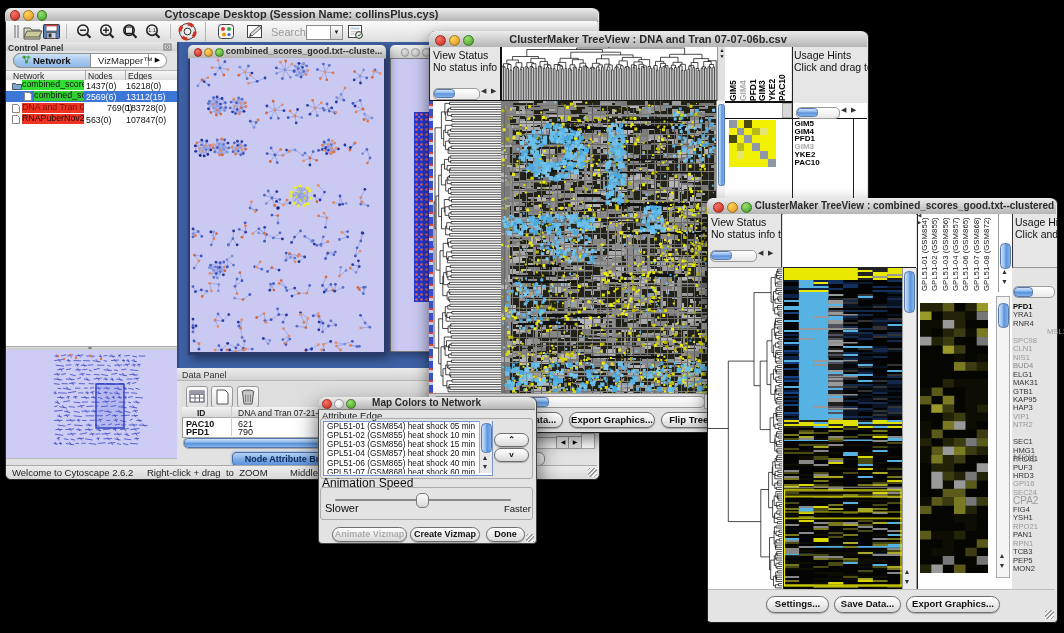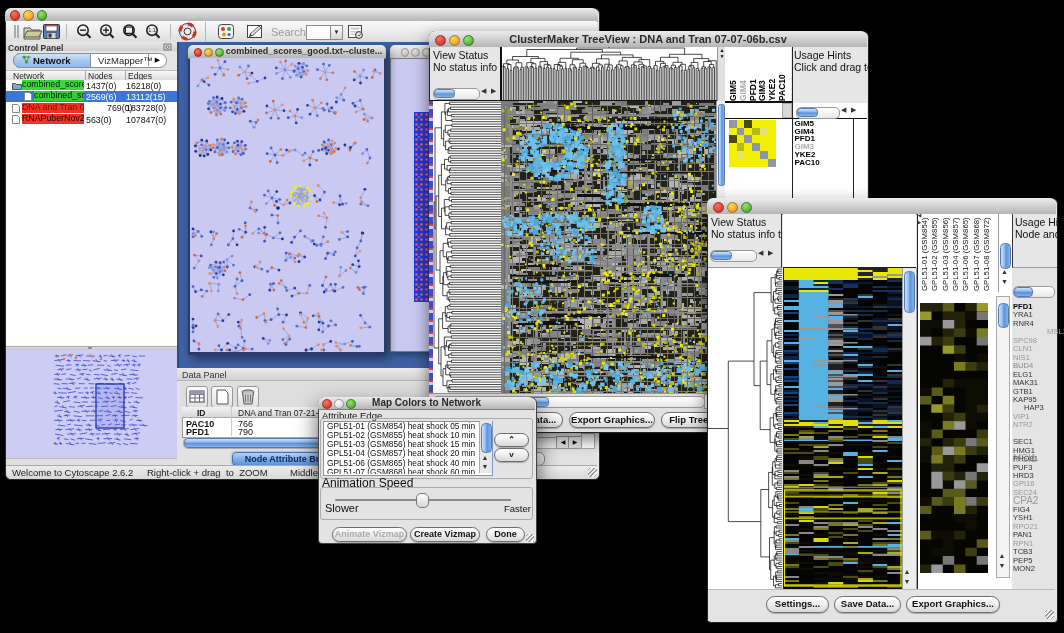--- a/index.html
+++ b/index.html
@@ -6,20 +6,21 @@
 .a{position:absolute;}
 .a svg{display:block;}
 .vt{writing-mode:vertical-rl;transform:rotate(180deg);white-space:nowrap;}
 </style></head><body>
 <div id="stage">
 <div class="a" style="left:5px;top:8px;width:593px;height:470px;background:#e8e8e8;border-radius:6px;border:1px solid #2a2a2a;box-shadow:0 8px 18px rgba(0,0,0,.6);"></div>
 <div class="a" style="left:5px;top:8px;width:593px;height:13px;background:linear-gradient(#ececec,#d3d3d3 45%,#b5b5b5);border-bottom:1px solid #7d7d7d;border-radius:6px 6px 0 0;"></div>
     <div class="a" style="left:9.8px;top:10.3px;width:8.4px;height:8.4px;border-radius:50%;background:radial-gradient(circle at 35% 28%, #f5756a, #dd4338 62%, #9a2e24);border:0.5px solid #9a2e24;"></div>
     <div class="a" style="left:23.24px;top:10.3px;width:8.4px;height:8.4px;border-radius:50%;background:radial-gradient(circle at 35% 28%, #ffd64f, #f0a93b 62%, #9a7a1e);border:0.5px solid #9a7a1e;"></div>
     <div class="a" style="left:36.68px;top:10.3px;width:8.4px;height:8.4px;border-radius:50%;background:radial-gradient(circle at 35% 28%, #9ce06e, #5fb841 62%, #3e7a24);border:0.5px solid #3e7a24;"></div>
+    <div class="a" style="left:5px;top:8px;width:593px;height:13px;line-height:13px;text-align:center;font-size:11px;font-weight:bold;color:#2a2a2a;overflow:hidden;white-space:nowrap;">Cytoscape Desktop (Session Name: collinsPlus.cys)</div>
 <div class="a" style="left:6px;top:21px;width:591px;height:21px;background:linear-gradient(#fafafa,#dedede);border-bottom:1px solid #9a9a9a;"></div>
 <div class="a" style="left:14px;top:25px;width:1.5px;height:13px;background:#aaa;box-shadow:3px 0 0 #aaa;"></div>
 <div class="a" style="left:6px;top:21px;width:380px;height:21px;">
       <svg width="380" height="21" viewBox="0 0 380 21">
         <g transform="translate(17,3)">
           <path d="M1 4 h6 l2 2 h8 v9 h-16 z" fill="#d9d9b0" stroke="#555" stroke-width="1"></path>
           <path d="M1 13 l3 -6 h15 l-3 6 z" fill="#cacb96" stroke="#555" stroke-width="1"></path>
         </g>
         <g transform="translate(37,3)">
           <rect x="0.5" y="0.5" width="16" height="14" rx="1" fill="#5b80b8" stroke="#333"></rect>
@@ -185,21 +186,21 @@
         <path d="M4.5 5.5 L6 17 h8 L15.5 5.5" fill="#ccc" stroke="#555"></path>
         <path d="M7.5 7.5 v7.5 M10 7.5 v7.5 M12.5 7.5 v7.5" stroke="#777"></path>
       </svg>
     </div>
 <div class="a" style="left:182px;top:407px;width:410px;height:29px;background:#fff;border:1px solid #999;"></div>
 <div class="a" style="left:182px;top:407px;width:410px;height:10px;background:linear-gradient(#f2f2f2,#d8d8d8);border-bottom:1px solid #aaa;"></div>
 <div class="a" style="left:197px;top:408px;font-size:8.5px;color:#222;line-height:10px;font-weight:bold;white-space:nowrap;">ID</div>
 <div class="a" style="left:238px;top:408px;font-size:8.5px;color:#222;line-height:10px;font-weight:normal;white-space:nowrap;">DNA and Tran 07-21-06b</div>
 <div class="a" style="left:231px;top:407px;width:1px;height:29px;background:#ccc;"></div>
 <div class="a" style="left:186px;top:418.5px;font-size:9px;color:#111;line-height:10.5px;font-weight:bold;white-space:nowrap;">PAC10</div>
-<div class="a" style="left:238px;top:418.5px;font-size:9px;color:#111;line-height:10.5px;font-weight:normal;white-space:nowrap;">766</div>
+<div class="a" style="left:238px;top:418.5px;font-size:9px;color:#111;line-height:10.5px;font-weight:normal;white-space:nowrap;">621</div>
 <div class="a" style="left:186px;top:426.5px;font-size:9px;color:#111;line-height:10.5px;font-weight:bold;white-space:nowrap;">PFD1</div>
 <div class="a" style="left:238px;top:426.5px;font-size:9px;color:#111;line-height:10.5px;font-weight:normal;white-space:nowrap;">790</div>
 <div class="a" style="left:183px;top:437px;width:398px;height:10px;background:#f4f4f4;border:1px solid #aaa;border-radius:5px;"></div>
 <div class="a" style="left:184px;top:438px;width:350px;height:7.5px;border-radius:3.75px;background:linear-gradient(#cfe2f8,#8db9ee 40%,#5b92dd 55%,#85b3ea);border:1px solid #5579ad;"></div>
 <div class="a" style="left:556px;top:436px;width:12px;height:11px;background:linear-gradient(#fff,#ddd);border:1px solid #999;text-align:center;line-height:11px;font-size:6px;">◀</div>
 <div class="a" style="left:568px;top:436px;width:12px;height:11px;background:linear-gradient(#fff,#ddd);border:1px solid #999;text-align:center;line-height:11px;font-size:6px;">▶</div>
 <div class="a" style="left:581px;top:433px;width:12px;height:14px;background:#fff;border:1px solid #aaa;"></div>
 <div class="a" style="left:430px;top:452px;width:113px;height:11.5px;background:linear-gradient(#fff,#e6e6e6);border:1px solid #888;border-radius:6px;text-align:center;line-height:11px;font-size:8.8px;font-weight:bold;color:#222;">Edge Attribute Browser</div>
 <div class="a" style="left:232px;top:451.5px;width:124px;height:12.5px;background:linear-gradient(#b5d3f5,#81aeea 50%,#5b92dd);border:1.5px solid #4a6fa8;border-radius:4px;text-align:center;line-height:12px;font-size:9px;font-weight:bold;color:#0a2a5a;box-shadow:0 0 3px rgba(80,140,220,.8);">Node Attribute Browser</div>
 <div class="a" style="left:6px;top:465px;width:591px;height:13px;background:linear-gradient(#ececec,#d8d8d8);border-top:1px solid #aaa;border-radius:0 0 6px 6px;"></div>
@@ -930,20 +931,21 @@
 <div class="a" style="left:704px;top:394px;width:11px;height:13px;background:#fff;border:1px solid #aaa;"></div>
 <div class="a" style="left:429px;top:409px;width:438px;height:22px;background:#e0e0e0;"></div>
 <div class="a" style="left:482px;top:412px;width:79px;height:14px;border-radius:8px;background:linear-gradient(#fff,#efefef 45%,#d8d8d8);border:1px solid #6e6e6e;box-shadow:0 1px 1px rgba(0,0,0,.25);text-align:center;line-height:13px;font-size:9.5px;font-weight:bold;color:#111;overflow:hidden;white-space:nowrap;"><span style="padding-left:14px;">Save Data...</span></div>
 <div class="a" style="left:569px;top:412px;width:84px;height:14px;border-radius:8px;background:linear-gradient(#fff,#efefef 45%,#d8d8d8);border:1px solid #6e6e6e;box-shadow:0 1px 1px rgba(0,0,0,.25);text-align:center;line-height:13px;font-size:9.5px;font-weight:bold;color:#111;overflow:hidden;white-space:nowrap;">Export Graphics...</div>
 <div class="a" style="left:661px;top:412px;width:85px;height:14px;border-radius:8px;background:linear-gradient(#fff,#efefef 45%,#d8d8d8);border:1px solid #6e6e6e;box-shadow:0 1px 1px rgba(0,0,0,.25);text-align:center;line-height:13px;font-size:9.5px;font-weight:bold;color:#111;overflow:hidden;white-space:nowrap;">Flip Tree Nodes</div>
 <div class="a" style="left:707px;top:198px;width:349px;height:423px;background:#e4e4e4;border:1px solid #222;border-radius:6px 6px 4px 4px;box-shadow:0 8px 18px rgba(0,0,0,.6);"></div>
 <div class="a" style="left:707px;top:198px;width:349px;height:16px;background:linear-gradient(#ececec,#d3d3d3 45%,#b5b5b5);border-bottom:1px solid #7d7d7d;border-radius:6px 6px 0 0;"></div>
     <div class="a" style="left:712.5px;top:201.5px;width:9px;height:9px;border-radius:50%;background:radial-gradient(circle at 35% 28%, #f5756a, #dd4338 62%, #9a2e24);border:0.5px solid #9a2e24;"></div>
     <div class="a" style="left:726.9px;top:201.5px;width:9px;height:9px;border-radius:50%;background:radial-gradient(circle at 35% 28%, #ffd64f, #f0a93b 62%, #9a7a1e);border:0.5px solid #9a7a1e;"></div>
     <div class="a" style="left:741.3px;top:201.5px;width:9px;height:9px;border-radius:50%;background:radial-gradient(circle at 35% 28%, #9ce06e, #5fb841 62%, #3e7a24);border:0.5px solid #3e7a24;"></div>
+    <div class="a" style="left:707px;top:198px;width:349px;height:16px;line-height:16px;text-align:center;font-size:10px;font-weight:bold;color:#2a2a2a;overflow:hidden;white-space:nowrap;"><span style="padding-left:46px;">ClusterMaker TreeView : combined_scores_good.txt--clustered</span></div>
 <div class="a" style="left:708px;top:214px;width:73px;height:53px;background:#e6e6e6;border-right:1.5px solid #333;border-bottom:1px solid #999;"></div>
 <div class="a" style="left:711px;top:216px;font-size:10.5px;color:#111;line-height:12px;font-weight:normal;white-space:nowrap;">View Status</div>
 <div class="a" style="left:711px;top:228px;font-size:10.5px;color:#111;line-height:12px;font-weight:normal;white-space:nowrap;">No status info t</div>
 <div class="a" style="left:710px;top:250px;width:45px;height:10px;border-radius:5px;background:linear-gradient(#fff,#e8e8e8);border:1px solid #9a9a9a;"></div>
     <div class="a" style="left:711px;top:251px;width:19px;height:7px;border-radius:3.5px;background:linear-gradient(#cfe2f8,#8db9ee 40%,#5b92dd 55%,#85b3ea);border:1px solid #5579ad;"></div>
     <div class="a" style="left:758px;top:249px;font-size:7px;color:#333;line-height:8.5px;font-weight:normal;white-space:nowrap;">◀</div>
     <div class="a" style="left:768px;top:249px;font-size:7px;color:#333;line-height:8.5px;font-weight:normal;white-space:nowrap;">▶</div>
 <div class="a" style="left:782.5px;top:214px;width:133.5px;height:53px;background:#fff;border-bottom:1.5px solid #222;"></div>
 <div class="a" style="left:917px;top:214px;width:81px;height:78px;background:#fff;border-left:1.5px solid #222;border-bottom:1.5px solid #222;overflow:hidden;">
       <div class="a vt" style="left:2px;top:1px;height:76px;font-size:7.8px;color:#111;">GPL51-01 (GSM854)</div>
@@ -955,21 +957,21 @@
       <div class="a vt" style="left:63.8px;top:1px;height:76px;font-size:7.8px;color:#111;">GPL51-08 (GSM872)</div>
     </div>
 <div class="a" style="left:917.5px;top:212px;font-size:5px;color:#333;line-height:6.5px;font-weight:normal;white-space:nowrap;">◀</div>
 <div class="a" style="left:917.5px;top:219px;font-size:5px;color:#333;line-height:6.5px;font-weight:normal;white-space:nowrap;">▶</div>
 <div class="a" style="left:998px;top:214px;width:13px;height:78px;background:#fff;border-left:1px solid #999;border-bottom:1.5px solid #222;"></div>
 <div class="a" style="left:1000px;top:243px;width:9px;height:24px;border-radius:4.5px;background:linear-gradient(90deg,#cfe2f8,#8db9ee 40%,#5b92dd 55%,#85b3ea);border:1px solid #5579ad;"></div>
 <div class="a" style="left:1001px;top:268px;font-size:7px;color:#333;line-height:8.5px;font-weight:normal;white-space:nowrap;">▲</div>
 <div class="a" style="left:1001px;top:278px;font-size:7px;color:#333;line-height:8.5px;font-weight:normal;white-space:nowrap;">▼</div>
 <div class="a" style="left:1011.5px;top:214px;width:44.5px;height:53px;background:#e6e6e6;border-left:1.5px solid #333;border-bottom:1px solid #999;"></div>
 <div class="a" style="left:1015px;top:216px;font-size:10.5px;color:#111;line-height:12px;font-weight:normal;white-space:nowrap;">Usage Hi</div>
-<div class="a" style="left:1015px;top:228px;font-size:10.5px;color:#111;line-height:12px;font-weight:normal;white-space:nowrap;">Node and</div>
+<div class="a" style="left:1015px;top:228px;font-size:10.5px;color:#111;line-height:12px;font-weight:normal;white-space:nowrap;">Click and</div>
 <div class="a" style="left:1013px;top:286px;width:40px;height:10px;background:linear-gradient(#fff,#e8e8e8);border:1px solid #9a9a9a;border-radius:5px;"></div>
 <div class="a" style="left:1014px;top:287px;width:17px;height:7.5px;border-radius:3.75px;background:linear-gradient(#cfe2f8,#8db9ee 40%,#5b92dd 55%,#85b3ea);border:1px solid #5579ad;"></div>
 <div class="a" style="left:708px;top:268px;width:74px;height:321px;background:#fff;overflow:hidden;">
       <svg width="74" height="321" viewBox="0 0 74 321">
         <path d="M74 285.7L69 285.7M74 287.8L69 287.8M69 285.7L69 287.8M74 298.5L68.8 298.5M74 300.7L68.8 300.7M68.8 298.5L68.8 300.7M74 230.1L70.1 230.1M74 232.2L70.1 232.2M70.1 230.1L70.1 232.2M74 219.3L68.4 219.3M74 221.5L68.4 221.5M68.4 219.3L68.4 221.5M74 108.1L70.7 108.1M74 110.2L70.7 110.2M70.7 108.1L70.7 110.2M74 116.6L70.9 116.6M74 118.8L70.9 118.8M70.9 116.6L70.9 118.8M74 37.5L69.7 37.5M74 39.6L69.7 39.6M69.7 37.5L69.7 39.6M74 270.7L71.1 270.7M74 272.9L71.1 272.9M71.1 270.7L71.1 272.9M74 9.6L71 9.6M74 11.8L71 11.8M71 9.6L71 11.8M74 202.2L69.9 202.2M74 204.4L69.9 204.4M69.9 202.2L69.9 204.4M74 3.2L69.9 3.2M74 5.3L69.9 5.3M69.9 3.2L69.9 5.3M74 146.6L68.9 146.6M74 148.7L68.9 148.7M68.9 146.6L68.9 148.7M74 163.7L68.8 163.7M74 165.8L68.8 165.8M68.8 163.7L68.8 165.8M74 183L69.1 183M74 185.1L69.1 185.1M69.1 183L69.1 185.1M74 31L70.5 31M74 33.2L70.5 33.2M70.5 31L70.5 33.2M74 212.9L69.6 212.9M74 215.1L69.6 215.1M69.6 212.9L69.6 215.1M74 120.9L68.2 120.9M74 123L68.2 123M68.2 120.9L68.2 123M74 302.8L69.6 302.8M74 304.9L69.6 304.9M69.6 302.8L69.6 304.9M74 245L71.2 245M74 247.2L71.2 247.2M71.2 245L71.2 247.2M74 69.5L70.7 69.5M74 71.7L70.7 71.7M70.7 69.5L70.7 71.7M74 195.8L71.1 195.8M74 197.9L71.1 197.9M71.1 195.8L71.1 197.9M74 58.9L69.6 58.9M74 61L69.6 61M69.6 58.9L69.6 61M74 172.3L71.3 172.3M74 174.4L71.3 174.4M71.3 172.3L71.3 174.4M74 73.8L69.9 73.8M74 76L69.9 76M69.9 73.8L69.9 76M74 262.1L71 262.1M74 264.3L71 264.3M71 262.1L71 264.3M74 191.5L68.7 191.5M74 193.7L68.7 193.7M68.7 191.5L68.7 193.7M74 133.8L68.2 133.8M74 135.9L68.2 135.9M68.2 133.8L68.2 135.9M74 150.9L69.6 150.9M74 153L69.6 153M69.6 150.9L69.6 153M74 277.1L68 277.1M74 279.3L68 279.3M68 277.1L68 279.3M74 253.6L69.4 253.6M74 255.7L69.4 255.7M69.4 253.6L69.4 255.7M74 309.2L68.5 309.2M74 311.4L68.5 311.4M68.5 309.2L68.5 311.4M74 187.2L69.2 187.2M74 189.4L69.2 189.4M69.2 187.2L69.2 189.4M74 97.4L69.2 97.4M74 99.5L69.2 99.5M69.2 97.4L69.2 99.5M74 206.5L69.8 206.5M74 208.7L69.8 208.7M69.8 206.5L69.8 208.7M74 63.1L70.6 63.1M74 65.3L70.6 65.3M70.6 63.1L70.6 65.3M74 155.2L69.7 155.2M74 157.3L69.7 157.3M69.7 155.2L69.7 157.3M71.1 196.9L67.4 196.9M74 200.1L67.4 200.1M67.4 196.9L67.4 200.1M74 88.8L71 88.8M74 91L71 91M71 88.8L71 91M68 278.2L67.5 278.2M74 281.4L67.5 281.4M67.5 278.2L67.5 281.4M74 257.9L68 257.9M74 260L68 260M68 257.9L68 260M74 168L70.1 168M74 170.1L70.1 170.1M70.1 168L70.1 170.1M74 294.2L70.8 294.2M74 296.4L70.8 296.4M70.8 294.2L70.8 296.4M74 315.6L70.5 315.6M74 317.8L70.5 317.8M70.5 315.6L70.5 317.8M74 78.1L70.7 78.1M74 80.2L70.7 80.2M70.7 78.1L70.7 80.2M74 20.3L68.1 20.3M74 22.5L68.1 22.5M68.1 20.3L68.1 22.5M74 129.5L69.2 129.5M74 131.6L69.2 131.6M69.2 129.5L69.2 131.6M69.6 214L69.3 214M74 217.2L69.3 217.2M69.3 214L69.3 217.2M74 125.2L70.5 125.2M74 127.3L70.5 127.3M70.5 125.2L70.5 127.3M74 13.9L69.1 13.9M74 16.1L69.1 16.1M69.1 13.9L69.1 16.1M74 46L70.8 46M74 48.1L70.8 48.1M70.8 46L70.8 48.1M74 176.6L68.8 176.6M74 178.7L68.8 178.7M68.8 176.6L68.8 178.7M74 28.9L69.7 28.9M70.5 32.1L69.7 32.1M69.7 28.9L69.7 32.1M74 52.4L69.7 52.4M74 54.6L69.7 54.6M69.7 52.4L69.7 54.6M74 242.9L68.8 242.9M71.2 246.1L68.8 246.1M68.8 242.9L68.8 246.1M74 159.4L70.5 159.4M74 161.6L70.5 161.6M70.5 159.4L70.5 161.6M70.6 64.2L67.9 64.2M74 67.4L67.9 67.4M67.9 64.2L67.9 67.4M74 236.5L71.2 236.5M74 238.6L71.2 238.6M71.2 236.5L71.2 238.6M74 101.7L68.5 101.7M74 103.8L68.5 103.8M68.5 101.7L68.5 103.8M74 249.3L69.1 249.3M74 251.4L69.1 251.4M69.1 249.3L69.1 251.4M74 227.9L69.9 227.9M70.1 231.1L69.9 231.1M69.9 227.9L69.9 231.1M74 84.5L69.2 84.5M74 86.7L69.2 86.7M69.2 84.5L69.2 86.7M74 50.3L67.6 50.3M69.7 53.5L67.6 53.5M67.6 50.3L67.6 53.5M74 112.3L68.5 112.3M74 114.5L68.5 114.5M68.5 112.3L68.5 114.5M74 138L71 138M74 140.2L71 140.2M71 138L71 140.2M74 225.8L69.3 225.8M69.9 230L69.3 230M69.3 225.8L69.3 230M74 144.4L68.6 144.4M68.9 147.7L68.6 147.7M68.6 144.4L68.6 147.7M74 43.9L70 43.9M70.8 47.1L70 47.1M70 43.9L70 47.1M68.5 102.7L68.2 102.7M74 105.9L68.2 105.9M68.2 102.7L68.2 105.9M69.2 188.3L68.4 188.3M68.7 192.6L68.4 192.6M68.4 188.3L68.4 192.6M69.7 156.2L66.9 156.2M70.5 160.5L66.9 160.5M66.9 156.2L66.9 160.5M74 24.6L70.3 24.6M74 26.8L70.3 26.8M70.3 24.6L70.3 26.8M74 266.4L70.3 266.4M74 268.6L70.3 268.6M70.3 266.4L70.3 268.6M74 82.4L68 82.4M69.2 85.6L68 85.6M68 82.4L68 85.6M69.9 203.3L67.1 203.3M69.8 207.6L67.1 207.6M67.1 203.3L67.1 207.6M74 283.6L68.7 283.6M69 286.8L68.7 286.8M68.7 283.6L68.7 286.8M71.1 271.8L68.2 271.8M74 275L68.2 275M68.2 271.8L68.2 275M68.2 122L67.9 122M70.5 126.3L67.9 126.3M67.9 122L67.9 126.3M74 180.8L68.8 180.8M69.1 184L68.8 184M68.8 180.8L68.8 184M74 93.1L68.3 93.1M74 95.2L68.3 95.2M68.3 93.1L68.3 95.2M74 290L68 290M74 292.1L68 292.1M68 290L68 292.1M70.7 109.1L67.7 109.1M68.5 113.4L67.7 113.4M67.7 109.1L67.7 113.4M69.1 15L67.5 15M74 18.2L67.5 18.2M67.5 15L67.5 18.2M71.2 237.5L69.1 237.5M74 240.8L69.1 240.8M69.1 237.5L69.1 240.8M69.7 38.5L69.4 38.5M74 41.7L69.4 41.7M69.4 38.5L69.4 41.7M74 307.1L68.2 307.1M68.5 310.3L68.2 310.3M68.2 307.1L68.2 310.3M68.1 21.4L67.9 21.4M70.3 25.7L67.9 25.7M67.9 21.4L67.9 25.7M71 263.2L68.1 263.2M70.3 267.5L68.1 267.5M68.1 263.2L68.1 267.5M74 1.1L69.6 1.1M69.9 4.3L69.6 4.3M69.6 1.1L69.6 4.3M71.3 173.3L68.5 173.3M68.8 177.6L68.5 177.6M68.5 173.3L68.5 177.6M69.7 31L67 31M74 35.3L67 35.3M67 31L67 35.3M71 139.1L68.9 139.1M74 142.3L68.9 142.3M68.9 139.1L68.9 142.3M74 234.3L68.3 234.3M69.1 238.6L68.3 238.6M68.3 234.3L68.3 238.6M70.5 316.7L67.4 316.7M74 319.9L67.4 319.9M67.4 316.7L67.4 319.9M69.3 215.1L66.8 215.1M68.4 220.4L66.8 220.4M66.8 215.1L66.8 220.4M70.8 295.3L67.9 295.3M68.8 299.6L67.9 299.6M67.9 295.3L67.9 299.6M74 7.5L68.8 7.5M71 10.7L68.8 10.7M68.8 7.5L68.8 10.7M68.8 245L66.7 245M69.1 250.4L66.7 250.4M66.7 245L66.7 250.4M67.1 205.4L66.8 205.4M74 210.8L66.8 210.8M66.8 205.4L66.8 210.8M68.2 309.2L68 309.2M74 313.5L68 313.5M68 309.2L68 313.5M67.6 52.4L67.3 52.4M74 56.7L67.3 56.7M67.3 52.4L67.3 56.7M67.9 65.3L67.6 65.3M70.7 70.6L67.6 70.6M67.6 65.3L67.6 70.6M69.2 130.5L67.9 130.5M68.2 134.8L67.9 134.8M67.9 130.5L67.9 134.8M68 84.5L67.7 84.5M71 89.9L67.7 89.9M67.7 84.5L67.7 89.9M68.8 164.8L68.5 164.8M70.1 169.1L68.5 169.1M68.5 164.8L68.5 169.1M69.6 303.9L67.7 303.9M68 310.3L67.7 310.3M67.7 303.9L67.7 310.3M68 258.9L66.4 258.9M68.1 265.4L66.4 265.4M66.4 258.9L66.4 265.4M69.2 98.4L67.4 98.4M68.2 103.8L67.4 103.8M67.4 98.4L67.4 103.8M68.6 146.6L68.3 146.6M69.6 151.9L68.3 151.9M68.3 146.6L68.3 151.9M74 223.6L67.8 223.6M69.3 229L67.8 229M67.8 223.6L67.8 229M67.7 86.7L67.4 86.7M68.3 94.2L67.4 94.2M67.4 86.7L67.4 94.2M70.9 117.7L67.6 117.7M67.9 124.1L67.6 124.1M67.6 117.7L67.6 124.1M68.4 190.5L67.1 190.5M67.4 198L67.1 198M67.1 190.5L67.1 198M68.7 285.7L67.7 285.7M68 291L67.7 291M67.7 285.7L67.7 291M68.5 166.9L67.1 166.9M68.5 175.5L67.1 175.5M67.1 166.9L67.1 175.5M68.9 140.2L68 140.2M68.3 148.7L68 148.7M68 140.2L68 148.7M67.3 53.5L67 53.5M69.6 59.9L67 59.9M67 53.5L67 59.9M69.9 74.9L67.4 74.9M70.7 79.2L67.4 79.2M67.4 74.9L67.4 79.2M66.7 247.2L66.2 247.2M69.4 254.7L66.2 254.7M66.2 247.2L66.2 254.7M69.6 3.2L68.6 3.2M68.8 9.6L68.6 9.6M68.6 3.2L68.6 9.6M69.4 39.6L66.7 39.6M70 46L66.7 46M66.7 39.6L66.7 46M67.6 122L66.8 122M67.9 132.7L66.8 132.7M66.8 122L66.8 132.7M67.9 23.5L65.5 23.5M67 32.1L65.5 32.1M65.5 23.5L65.5 32.1M67.1 193.7L64.7 193.7M66.8 206.5L64.7 206.5M64.7 193.7L64.7 206.5M67.7 287.8L66.3 287.8M67.9 297.5L66.3 297.5M66.3 287.8L66.3 297.5M68.6 6.4L67.2 6.4M67.5 16.1L67.2 16.1M67.2 6.4L67.2 16.1M67.7 308.2L65.5 308.2M67.4 317.8L65.5 317.8M65.5 308.2L65.5 317.8M67 55.6L66.4 55.6M67.6 67.4L66.4 67.4M66.4 55.6L66.4 67.4M67.4 101.7L65.5 101.7M67.7 111.3L65.5 111.3M65.5 101.7L65.5 111.3M68.2 272.8L67.2 272.8M67.5 279.3L67.2 279.3M67.2 272.8L67.2 279.3M67.8 227.9L66.2 227.9M68.3 237.5L66.2 237.5M66.2 227.9L66.2 237.5M66.4 263.2L66.1 263.2M67.2 276.1L66.1 276.1M66.1 263.2L66.1 276.1M65.5 27.8L65.2 27.8M66.7 42.8L65.2 42.8M65.2 27.8L65.2 42.8M67.1 171.2L66.8 171.2M68.8 183L66.8 183M66.8 171.2L66.8 183M64.7 199L64.3 199M66.8 217.2L64.3 217.2M64.3 199L64.3 217.2M67.4 77L65.6 77M67.4 88.8L65.6 88.8M65.6 77L65.6 88.8M66.2 232.2L64.6 232.2M66.2 249.3L64.6 249.3M64.6 232.2L64.6 249.3M68 145.5L65.6 145.5M66.9 158.4L65.6 158.4M65.6 145.5L65.6 158.4M65.5 105.9L62.8 105.9M66.8 126.3L62.8 126.3M62.8 105.9L62.8 126.3M66.4 61L63.9 61M65.6 84.5L63.9 84.5M63.9 61L63.9 84.5M67.2 9.6L63.1 9.6M65.2 34.2L63.1 34.2M63.1 9.6L63.1 34.2M66.3 292.1L62.7 292.1M65.5 311.4L62.7 311.4M62.7 292.1L62.7 311.4M66.1 269.6L61.5 269.6M62.7 301.7L61.5 301.7M61.5 269.6L61.5 301.7M65.6 149.8L62.1 149.8M66.8 174.4L62.1 174.4M62.1 149.8L62.1 174.4M64.3 204.4L60.6 204.4M64.6 239.7L60.6 239.7M60.6 204.4L60.6 239.7M63.9 72.8L59 72.8M62.8 116.6L59 116.6M59 72.8L59 116.6M60.6 221.5L52.8 221.5M61.5 288.9L52.8 288.9M52.8 221.5L52.8 288.9M59 93.1L52.2 93.1M62.1 161.6L52.2 161.6M52.2 93.1L52.2 161.6M63.1 24.6L46 24.6M52.2 117.7L46 117.7M46 24.6L46 117.7M46 93.1L20.3 93.1M52.8 253.6L20.3 253.6M20.3 93.1L20.3 253.6M20.3 160.5L0 160.5" stroke="#000" stroke-width="0.70" fill="none"></path>
       </svg>
     </div>
 <div class="a" style="left:782.5px;top:267px;width:1.5px;height:322px;background:#222;"></div>
 <div class="a" style="left:784px;top:268px;width:118px;height:321px;background:#000;overflow:hidden;">
       <svg width="118" height="321" viewBox="0 0 118 321">
@@ -1030,21 +1032,21 @@
 <div class="a" style="left:1013px;top:318.9px;font-size:7.6px;color:#333;line-height:9.1px;font-weight:normal;white-space:nowrap;">RNR4</div>
 <div class="a" style="left:1047px;top:327.35px;font-size:7.6px;color:#999;line-height:9.1px;font-weight:normal;white-space:nowrap;">MSL1</div>
 <div class="a" style="left:1013px;top:335.8px;font-size:7.6px;color:#999;line-height:9.1px;font-weight:normal;white-space:nowrap;">SPC98</div>
 <div class="a" style="left:1013px;top:344.25px;font-size:7.6px;color:#999;line-height:9.1px;font-weight:normal;white-space:nowrap;">CLN1</div>
 <div class="a" style="left:1013px;top:352.7px;font-size:7.6px;color:#999;line-height:9.1px;font-weight:normal;white-space:nowrap;">NIS1</div>
 <div class="a" style="left:1013px;top:361.15px;font-size:7.6px;color:#888;line-height:9.1px;font-weight:normal;white-space:nowrap;">BUD4</div>
 <div class="a" style="left:1013px;top:369.6px;font-size:7.6px;color:#333;line-height:9.1px;font-weight:normal;white-space:nowrap;">ELG1</div>
 <div class="a" style="left:1013px;top:378.05px;font-size:7.6px;color:#333;line-height:9.1px;font-weight:normal;white-space:nowrap;">MAK31</div>
 <div class="a" style="left:1013px;top:386.5px;font-size:7.6px;color:#333;line-height:9.1px;font-weight:normal;white-space:nowrap;">GTB1</div>
 <div class="a" style="left:1013px;top:394.95px;font-size:7.6px;color:#333;line-height:9.1px;font-weight:normal;white-space:nowrap;">KAP95</div>
-<div class="a" style="left:1013px;top:403.4px;font-size:7.6px;color:#333;line-height:9.1px;font-weight:normal;white-space:nowrap;margin-left:11px;">HAP3</div>
+<div class="a" style="left:1013px;top:403.4px;font-size:7.6px;color:#333;line-height:9.1px;font-weight:normal;white-space:nowrap;">HAP3</div>
 <div class="a" style="left:1013px;top:411.85px;font-size:7.6px;color:#999;line-height:9.1px;font-weight:normal;white-space:nowrap;">VIP1</div>
 <div class="a" style="left:1013px;top:420.3px;font-size:7.6px;color:#999;line-height:9.1px;font-weight:normal;white-space:nowrap;">NTR2</div>
 <div class="a" style="left:1013px;top:454px;font-size:10px;color:#999;line-height:9.1px;font-weight:normal;white-space:nowrap;">MSI1</div>
 <div class="a" style="left:1013px;top:437.2px;font-size:7.6px;color:#333;line-height:9.1px;font-weight:normal;white-space:nowrap;">SEC1</div>
 <div class="a" style="left:1013px;top:445.65px;font-size:7.6px;color:#333;line-height:9.1px;font-weight:normal;white-space:nowrap;">HMG1</div>
 <div class="a" style="left:1013px;top:454.1px;font-size:7.6px;color:#333;line-height:9.1px;font-weight:normal;white-space:nowrap;">PHO81</div>
 <div class="a" style="left:1013px;top:462.55px;font-size:7.6px;color:#333;line-height:9.1px;font-weight:normal;white-space:nowrap;">PUF3</div>
 <div class="a" style="left:1013px;top:471px;font-size:7.6px;color:#333;line-height:9.1px;font-weight:normal;white-space:nowrap;">HRD3</div>
 <div class="a" style="left:1013px;top:479.45px;font-size:7.6px;color:#999;line-height:9.1px;font-weight:normal;white-space:nowrap;">GPI16</div>
 <div class="a" style="left:1013px;top:487.9px;font-size:7.6px;color:#999;line-height:9.1px;font-weight:normal;white-space:nowrap;">SEC24</div>

